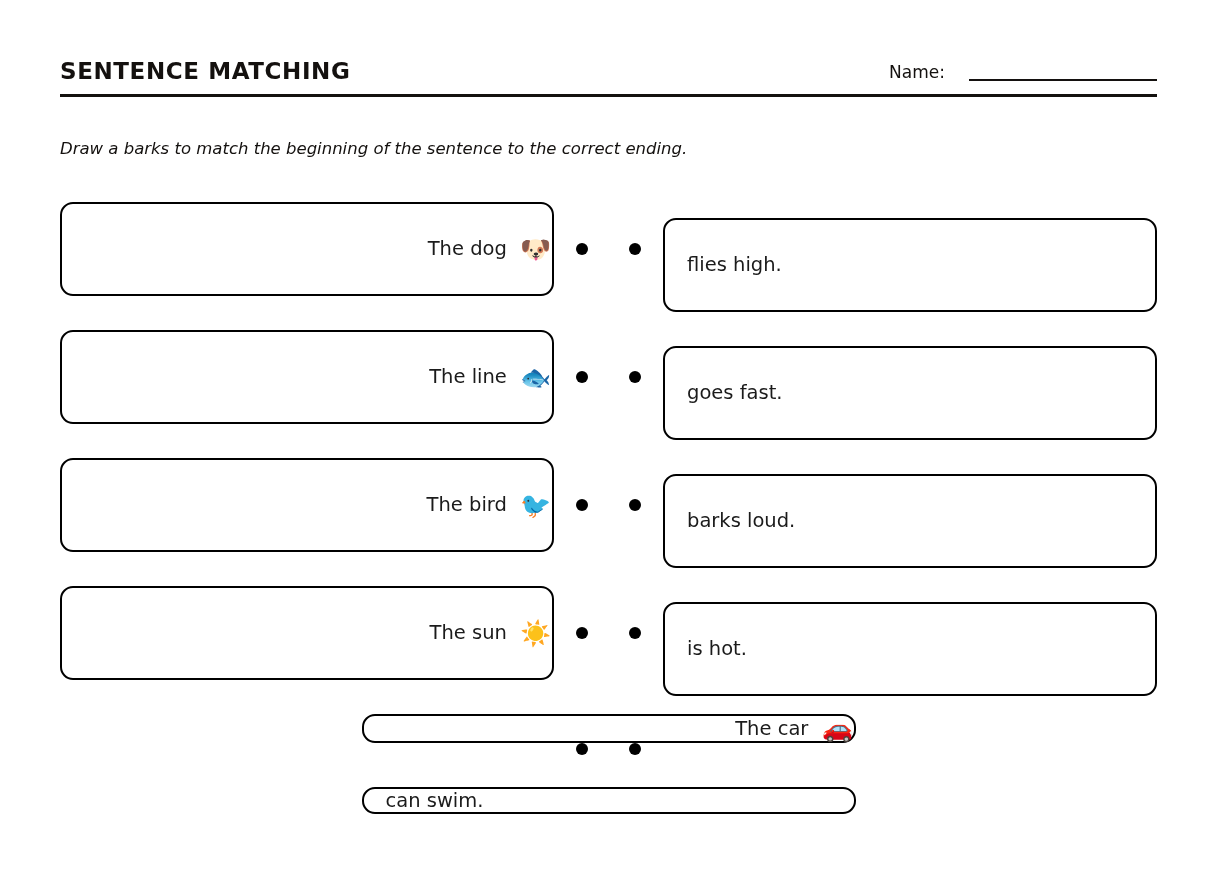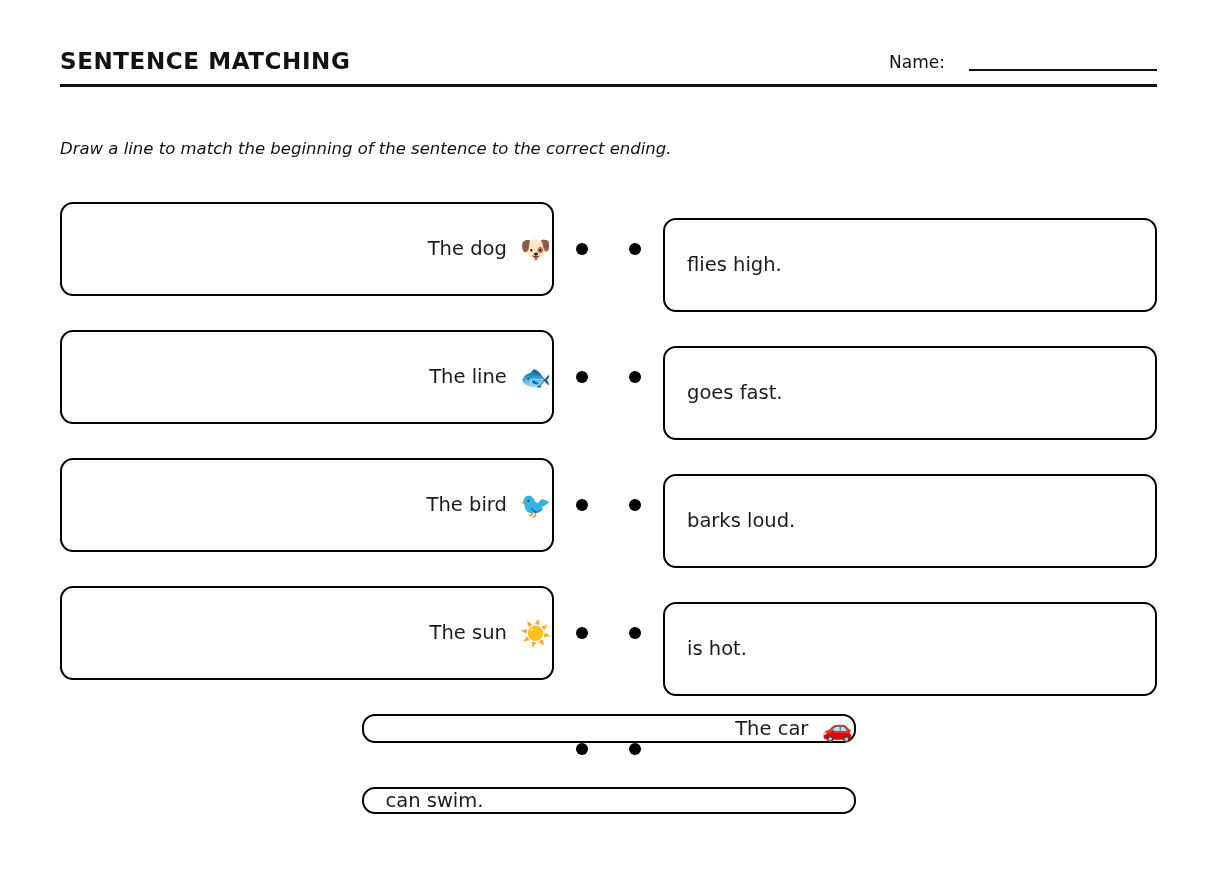--- a/index.html
+++ b/index.html
@@ -22,21 +22,21 @@
     left: 60px;
     top: 0;
     width: 1097px;
     height: 872px;
   }
 
   
   .header {
     position: absolute;
     left: 0;
-    top: 48px;
+    top: 58px;
     width: 1097px;
     height: 44px;
   }
 
   .worksheet-title {
     position: absolute;
     left: 0;
     top: 0;
     font-size: 23px;
     font-weight: bold;
@@ -168,21 +168,21 @@
     <div class="worksheet-title">SENTENCE MATCHING</div>
 
     <div class="name-area">
       <span class="name-label">Name:</span>
       <span class="name-blank"></span>
     </div>
 
     <div class="header-rule"></div>
   </div>
 
-  <div class="instruction">Draw a line to match the beginning of the sentence to the correct ending.</div>
+  <div class="instruction">Draw a barks to match the beginning of the sentence to the correct ending.</div>
 
   <div class="rows">
 
     <div class="match-row">
       <div class="prompt-box">
         <span class="prompt-text">The dog</span>
         <span class="prompt-emoji">🐶</span>
       </div>
       <div class="connector">
         <span class="dot"></span>

